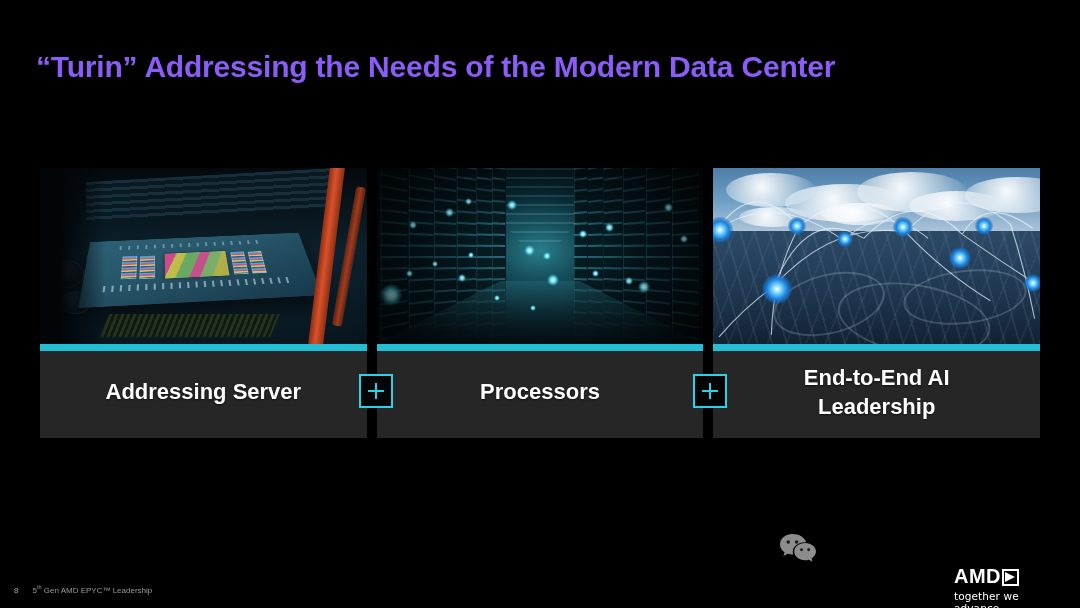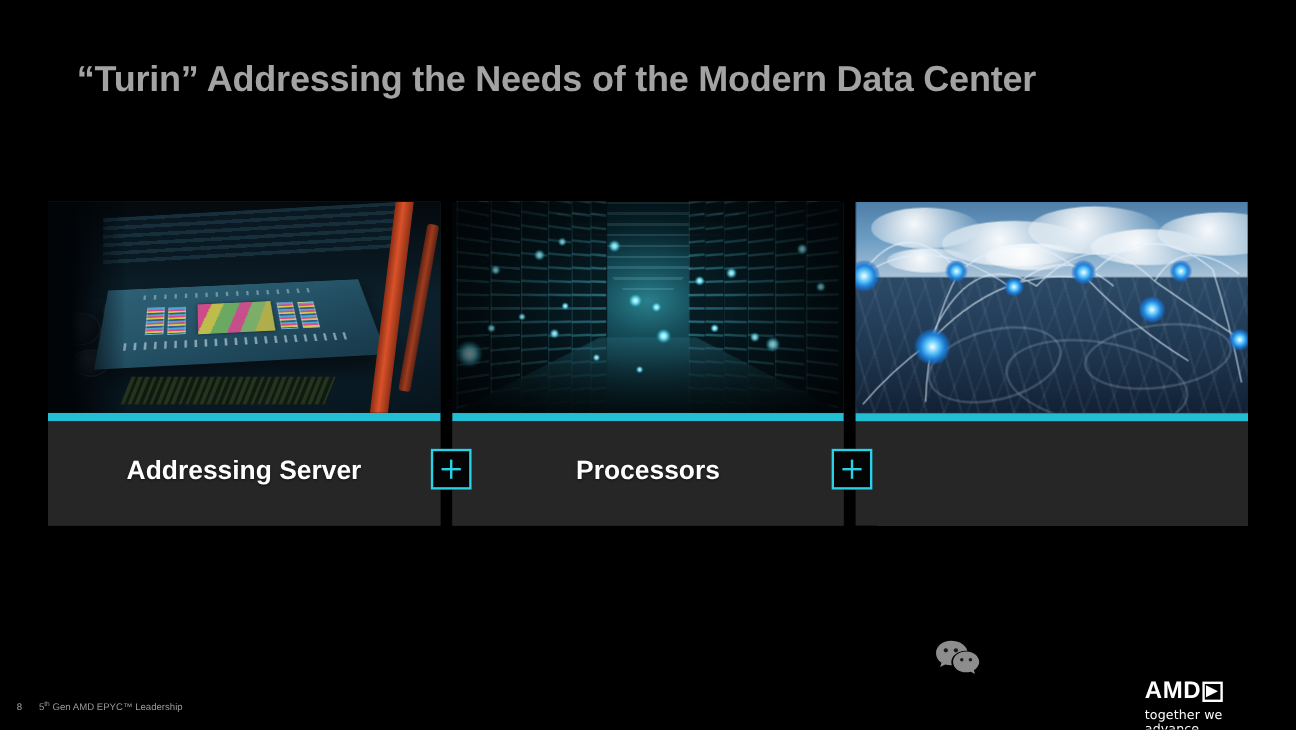--- a/index.html
+++ b/index.html
@@ -16,25 +16,25 @@
   }
   .slide {
     position: absolute;
     inset: 0;
     background: #000000;
   }
 
   
   .slide-title {
     position: absolute;
-    left: 64px;
+    left: 36px;
     top: 50px;
     font-size: 30px;
     font-weight: bold;
-    color: #a3a3a3;
+    color: #8b5cf6;
     letter-spacing: -0.2px;
     white-space: nowrap;
   }
 
   
   .cards {
     position: absolute;
     left: 40px;
     top: 168px;
     width: 1000px;
@@ -463,20 +463,26 @@
           <div class="node" style="left:15%; top:60%; width:30px; height:30px;"></div>
           <div class="node" style="left:23%; top:28%; width:18px; height:18px;"></div>
           <div class="node" style="left:38%; top:36%; width:16px; height:16px;"></div>
           <div class="node" style="left:55%; top:28%; width:20px; height:20px;"></div>
           <div class="node" style="left:72%; top:45%; width:22px; height:22px;"></div>
           <div class="node" style="left:80%; top:28%; width:18px; height:18px;"></div>
           <div class="node" style="left:95%; top:60%; width:18px; height:18px;"></div>
         </div>
       </div>
       <div class="card-accent"></div>
+      <div class="card-body">
+        <div class="card-title">
+          <span>End-to-End AI</span><br>
+          <span>Leadership</span>
+        </div>
+      </div>
     </div>
   </div>
 
   <div class="plus-btn plus-1" title="+" aria-label="+"></div>
   <div class="plus-btn plus-2" title="+" aria-label="+"></div>
 
   <div class="watermark">
     <span class="wechat-icon">
       <svg width="40" height="34" viewBox="0 0 40 34">
         <g fill="#8d8d8d">

